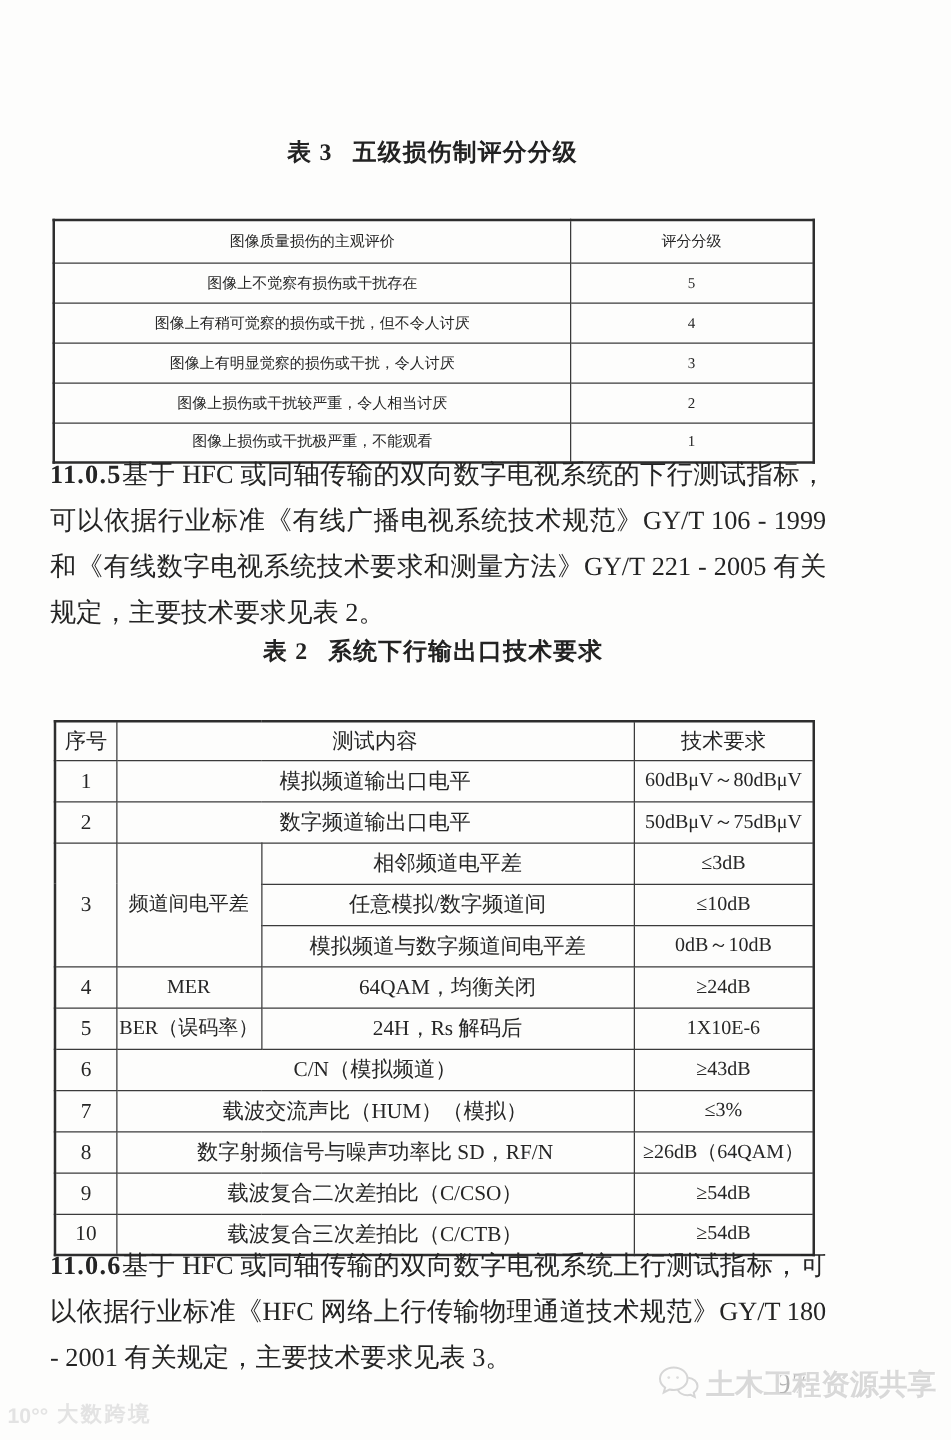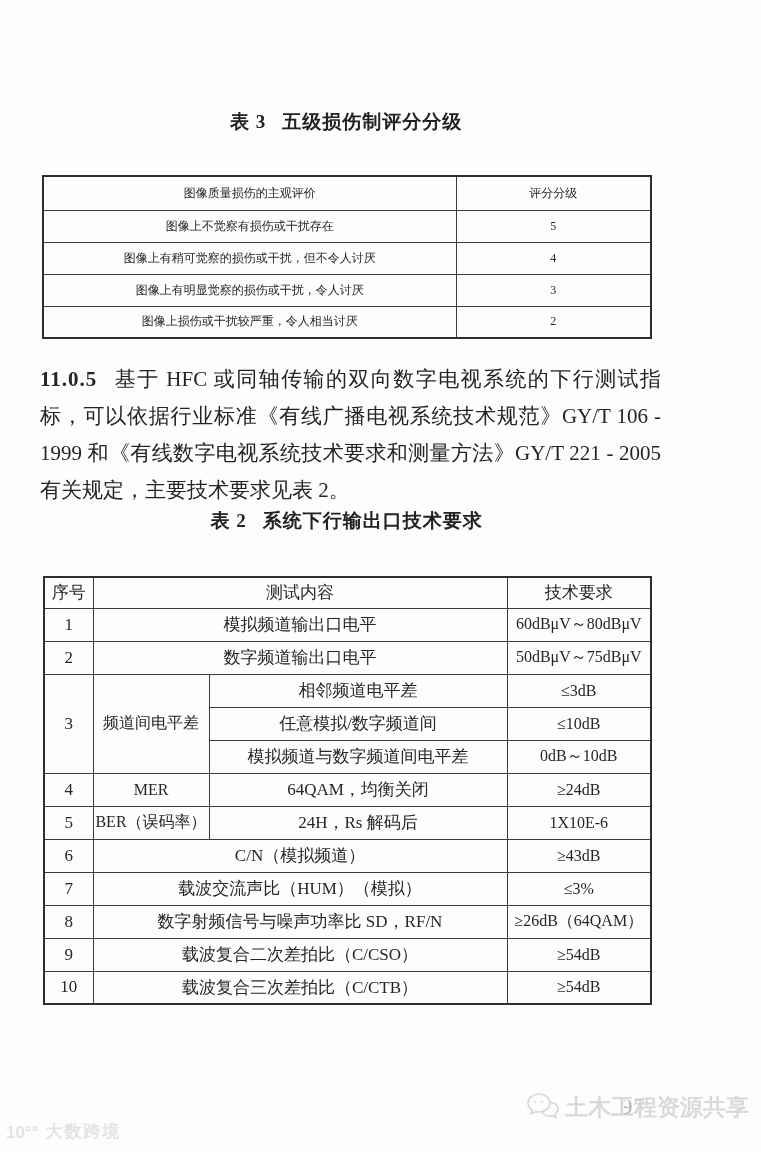--- a/index.html
+++ b/index.html
@@ -39,21 +39,21 @@
   #table2 td.req { font-size:16px; }
   #table2 td.lbl { font-size:16px; padding:0 1px; }
 
   
   .para {
     position:absolute; left:40px; width:621px;
     font-size:21px; line-height:37px; text-align:justify;
     text-justify:inter-ideograph; color:#242424;
   }
   .para .num {
-    font-weight:bold; letter-spacing:1px; margin-right:16px;
+    font-weight:bold; letter-spacing:1px; margin-right:0;
   }
 
   
   .page-num {
     position:absolute; left:621px; top:1094px; z-index:1;
     font-size:23px; color:#b2b2b2; letter-spacing:1px;
   }
   .wm-right {
     position:absolute; left:526px; top:1092px; z-index:2;
     display:flex; gap:5px;
@@ -100,20 +100,24 @@
       <td>图像上有稍可觉察的损伤或干扰，但不令人讨厌</td>
       <td>4</td>
     </tr>
     <tr>
       <td>图像上有明显觉察的损伤或干扰，令人讨厌</td>
       <td>3</td>
     </tr>
     <tr>
       <td>图像上损伤或干扰较严重，令人相当讨厌</td>
       <td>2</td>
+    </tr>
+    <tr>
+      <td>图像上损伤或干扰极严重，不能观看</td>
+      <td>1</td>
     </tr>
   </tbody>
     </table>
 
   <p class="para" style="top:361px;">
     <span class="num">11.0.5</span><span>基于 HFC 或同轴传输的双向数字电视系统的下行测试指标，可以依据行业标准《有线广播电视系统技术规范》GY/T 106 - 1999 和《有线数字电视系统技术要求和测量方法》GY/T 221 - 2005 有关规定，主要技术要求见表 2。</span>
   </p>
 
   <div class="tbl-title" style="left:43px; top:508px; width:607px;">
     <span>表 2</span><span class="t-gap"></span><span>系统下行输出口技术要求</span>
@@ -189,20 +193,23 @@
       <td class="req">≥54dB</td>
     </tr>
     <tr>
       <td>10</td>
       <td colspan="2">载波复合三次差拍比（C/CTB）</td>
       <td class="req">≥54dB</td>
     </tr>
   </tbody>
     </table>
 
+  <p class="para" style="top:994px;">
+    <span class="num">11.0.6</span><span>基于 HFC 或同轴传输的双向数字电视系统上行测试指标，可以依据行业标准《HFC 网络上行传输物理通道技术规范》GY/T 180 - 2001 有关规定，主要技术要求见表 3。</span>
+  </p>
 
   <div class="page-num">97</div>
 
   <div class="wm-right">
     <span>
       <svg width="34" height="30" viewBox="0 0 34 30">
         <path d="M13,2 C6.9,2 2,6 2,11 c0,2.9 1.6,5.4 4.1,7.1 L5,22 l4.5,-2.4 C10.6,19.8 11.8,20 13,20 c6.1,0 11,-4 11,-9 S19.1,2 13,2 Z" fill="none" stroke="#d6d6d6" stroke-width="1.6"></path>
         <path d="M24.5,10.2 c4.3,0.4 7.5,3.2 7.5,6.6 c0,2.1 -1.2,4 -3,5.2 L29.8,25.5 l-3.3,-1.7 c-0.8,0.2 -1.6,0.3 -2.5,0.3 c-3.5,0 -6.5,-1.7 -7.8,-4.2" fill="none" stroke="#d6d6d6" stroke-width="1.6"></path>
         <circle cx="9" cy="10" r="1.1" fill="#dddddd"></circle>
         <circle cx="16" cy="10" r="1.1" fill="#dddddd"></circle>

